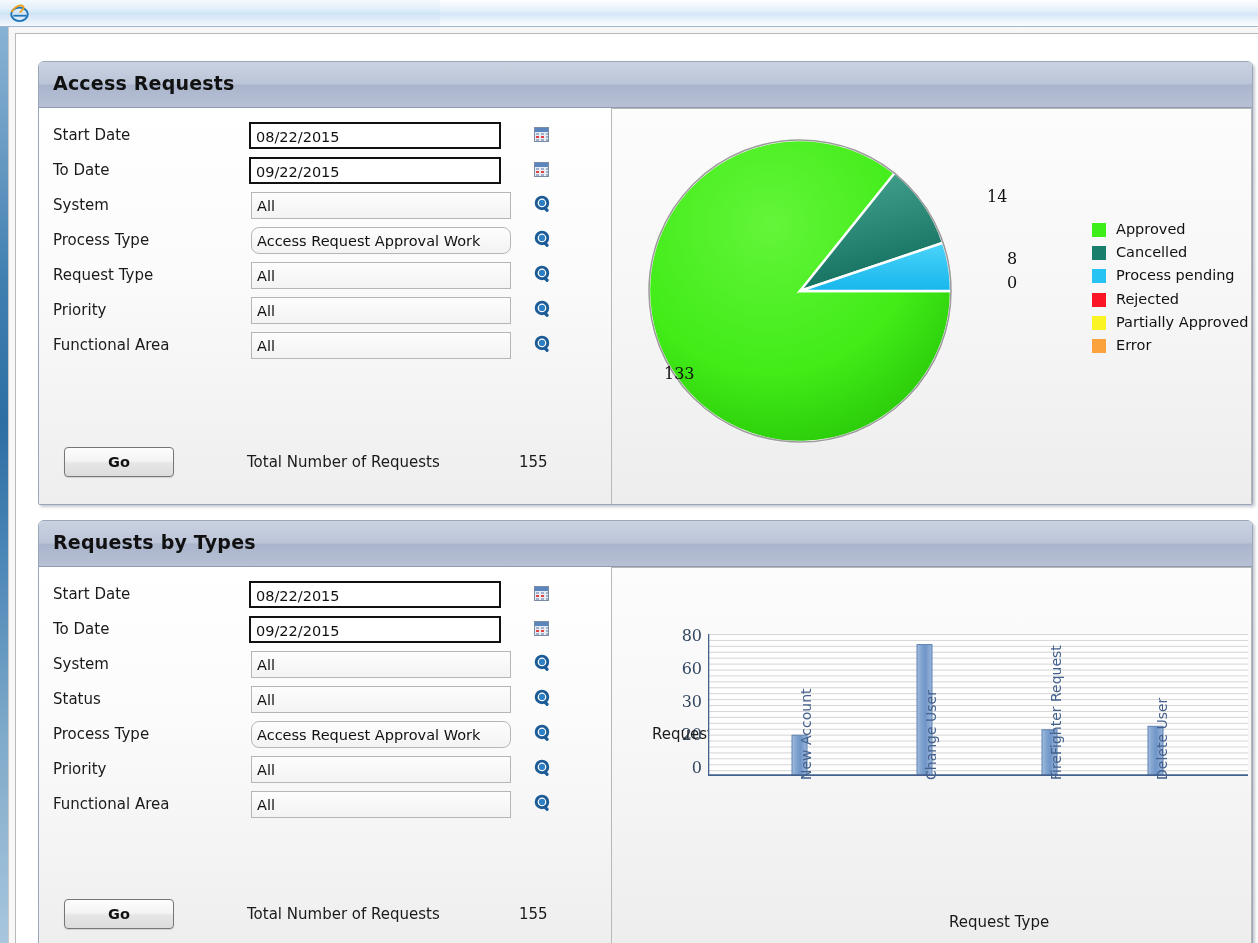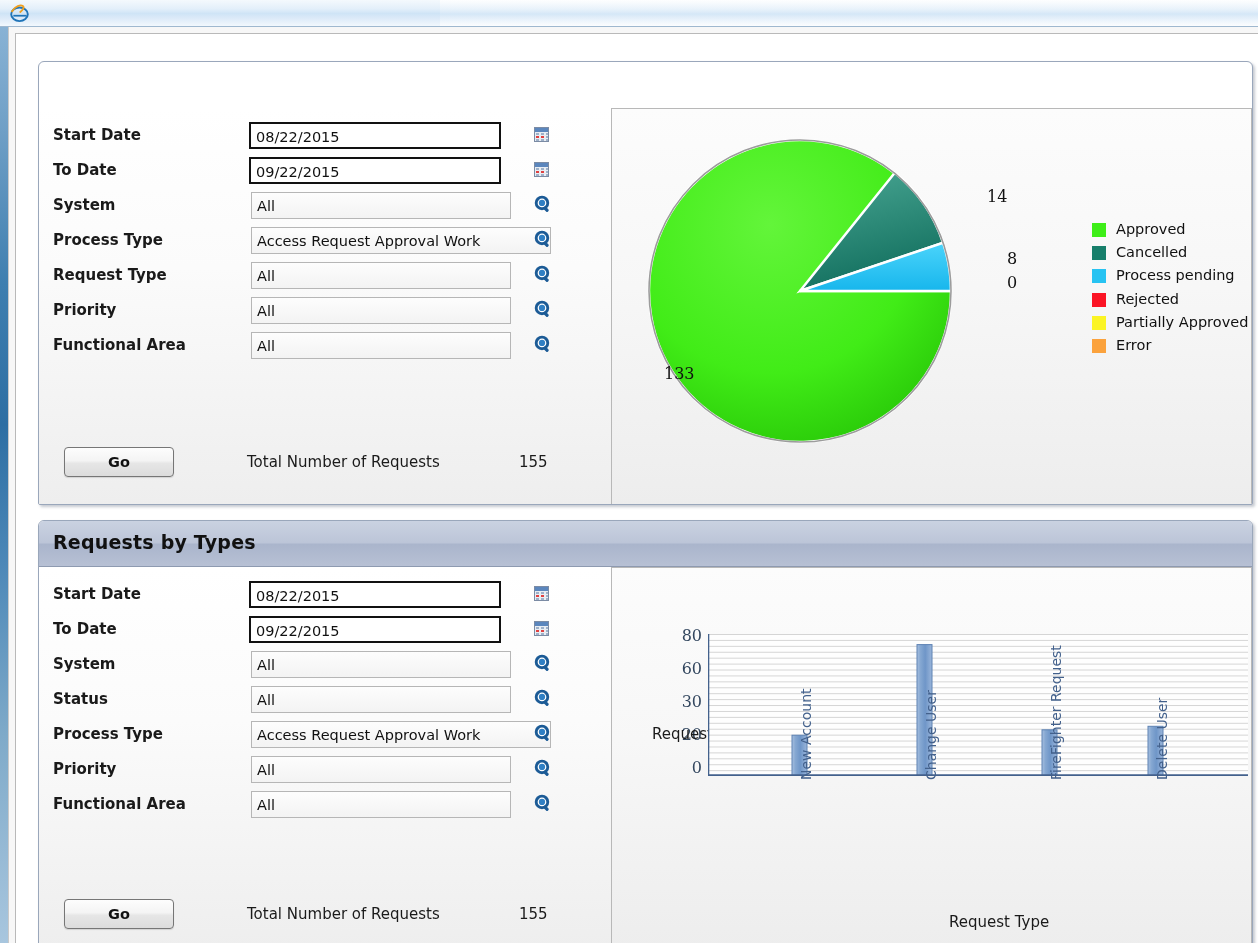--- a/index.html
+++ b/index.html
@@ -77,41 +77,41 @@
   .panel-body{
     position:absolute;left:0;right:0;top:47px;bottom:0;
     background:linear-gradient(180deg,#ffffff 0%,#fbfbfb 40%,#eeeeee 100%);
   }
 
   
   .form-area{position:absolute;left:0;top:0;}
   .frow{position:relative;height:35px;}
   .flabel{
     position:absolute;left:14px;top:7px;
-    font-size:15px;color:#1a1a1a;white-space:nowrap;font-weight:bold;
+    font-size:15px;color:#1a1a1a;white-space:nowrap;
   }
   .fctl{position:absolute;}
   .inp{
     box-sizing:border-box;
     height:27px;
     background:#ffffff;
     font-size:14.5px;
     color:#111;
     padding:3px 4px 0 5px;
     white-space:nowrap;
     overflow:hidden;
     line-height:21px;
   }
   .inp.date{ border:2px solid #111; width:252px; background:#fff;}
   .inp.sel{
     border:1px solid #b6b6b6;
     width:260px;
     background:linear-gradient(180deg,#fdfdfd,#f3f3f3);
   }
-  .inp.sel.long{ width:300px; }
+  .inp.sel.long{ width:260px;border-radius:8px; }
 
   
   .cal-icon{
     position:absolute;width:15px;height:15px;
     box-sizing:border-box;
     background:#e9edf3;
     border:1px solid #7b8ba4;
     overflow:hidden;
   }
   .cal-icon .hdr{position:absolute;left:0;top:0;width:100%;height:4px;background:#5b86bd;}
@@ -197,20 +197,23 @@
     <path d="M5 16.6 L21.6 16.6 C22 11.5 18 7.4 13.4 7.4 C9 7.4 5.4 10.6 5 16.6 Z" fill="#ffffff" opacity="0"></path>
     <path d="M4.2 14.8 L21 14.8" stroke="#1f74b8" stroke-width="2.2"></path>
   </svg>
 </div>
 
 <div id="client">
 <div id="client-inner">
 
   <div class="panel" style="left:22px;top:27px;width:1215px;height:444px;">
 
+    <div class="panel-header">
+      <div class="panel-title">Access Requests</div>
+    </div>
 
     <div class="panel-body">
 
       <div class="form-area" style="left:0;top:10px;width:560px;">
 
         <div class="frow">
           <div class="flabel">Start Date</div>
           <div class="fctl" style="left:210px;top:3px;">
             <div class="inp date">08/22/2015</div>
           </div>

